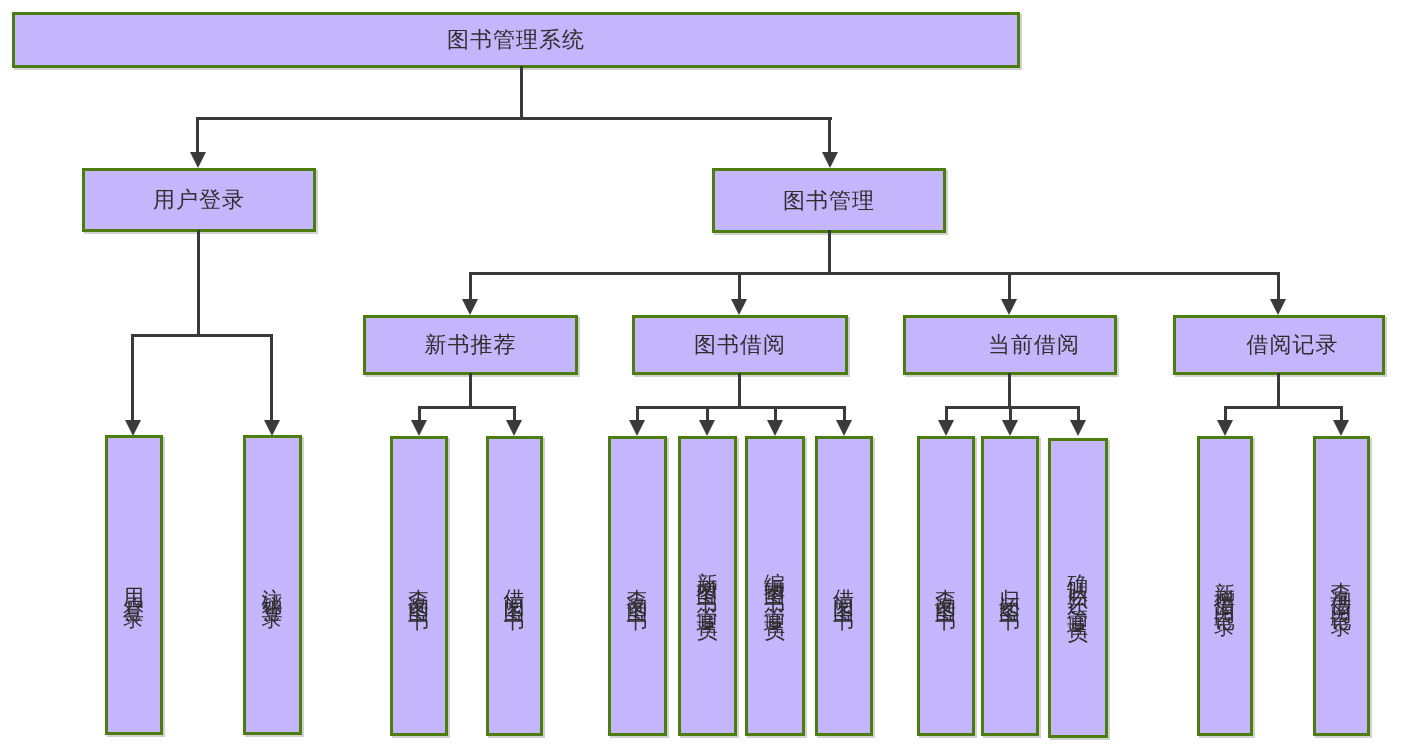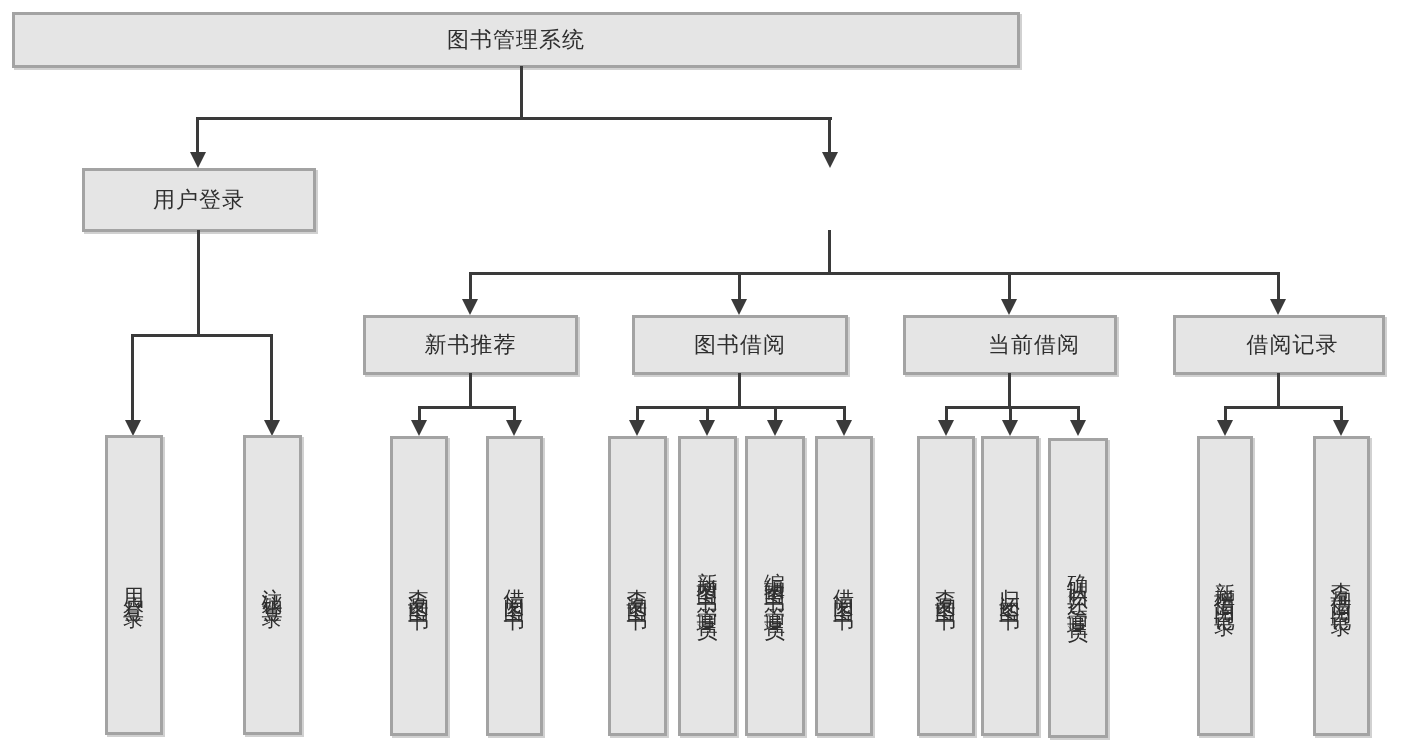--- a/index.html
+++ b/index.html
@@ -2,21 +2,21 @@
 <html><head>
 <meta charset="utf-8">
 <style>
   html,body { margin:0; padding:0; background:#ffffff; }
   #stage {
     position:relative; width:1405px; height:747px; background:#ffffff;
     font-family:"Liberation Sans", sans-serif; overflow:hidden;
   }
   .box {
     position:absolute; box-sizing:border-box;
-    border:3px solid #a3a3a3; background:#e5e5e5;
+    border:3px solid #4d7c0f; background:#c4b5fd;
     display:flex; align-items:center; justify-content:center;
     color:#2e2e2e; box-shadow:2px 2px 0 rgba(90,90,90,0.28);
   }
   .hbox { font-size:22px; letter-spacing:1px; }
   .vbox {
     writing-mode:vertical-rl; text-orientation:mixed;
     font-size:21px; letter-spacing:7px; line-height:1;
   }
   .v  { position:absolute; width:3px; background:#3a3a3a; }
   .hl { position:absolute; height:3px; background:#3a3a3a; }
@@ -40,20 +40,21 @@
   <div class="box hbox" style="left:12px; top:12px; width:1008px; height:56px;">图书管理系统</div>
 
   <div class="v" style="left:520px; top:66px;  height:54px;"></div>
   <div class="hl" style="left:196px; top:117px; width:636px;"></div>
   <div class="v" style="left:196px; top:117px; height:38px;"></div>
   <div class="ah" style="left:190px; top:152px;"></div>
   <div class="v" style="left:828px; top:117px; height:38px;"></div>
   <div class="ah" style="left:822px; top:152px;"></div>
 
   <div class="box hbox" style="left:82px; top:168px; width:234px; height:64px;">用户登录</div>
+  <div class="box hbox" style="left:712px; top:168px; width:234px; height:65px;">图书管理</div>
 
   <div class="v" style="left:197px; top:230px; height:106px;"></div>
   <div class="hl" style="left:131px; top:334px; width:142px;"></div>
   <div class="v" style="left:131px; top:334px; height:88px;"></div>
   <div class="ah" style="left:125px; top:420px;"></div>
   <div class="v" style="left:270px; top:334px; height:88px;"></div>
   <div class="ah" style="left:264px; top:420px;"></div>
 
   <div class="v" style="left:828px; top:230px; height:45px;"></div>
   <div class="hl" style="left:469px; top:272px; width:811px;"></div>

